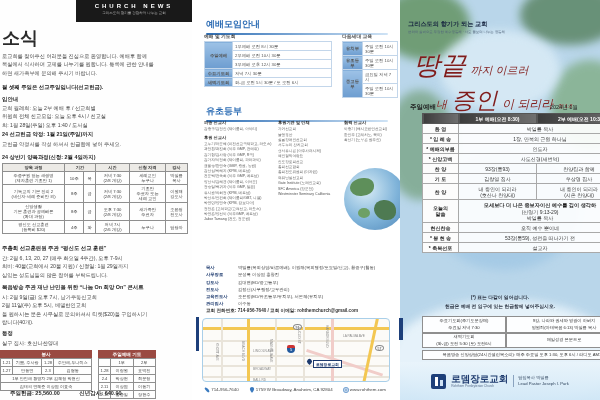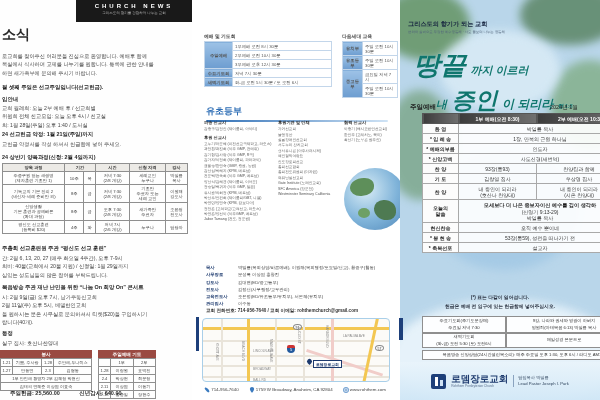--- a/index.html
+++ b/index.html
@@ -6,21 +6,21 @@
   html,body{width:600px;height:400px}
   body{position:relative;overflow:hidden;background:#f4f3f0;font-family:"Liberation Sans",sans-serif;color:#3c3c3c}
   .abs{position:absolute}
   .pre{white-space:pre-line}
   .b{font-weight:bold}
   
   #left{left:0;top:0;width:192px;height:400px;background:#fefefe;overflow:hidden}
   #left .banner{left:76px;top:0;width:116px;height:22px;background:#191919;color:#fff;text-align:center;padding-top:3px}
   #left .banner .bt{font-size:6px;letter-spacing:3px;font-weight:bold}
   #left .banner .bs{font-size:3.5px;color:#bdbdbd;margin-top:2px}
-  #left .ptitle{left:2px;top:26px;font-size:14px;font-weight:bold;color:#2a2a2a}
+  #left .ptitle{left:2px;top:26px;font-size:18px;font-weight:bold;color:#2a2a2a}
   .tinyp{font-size:5.2px;line-height:1.6;color:#474747}
   .tbold{font-size:5.4px;font-weight:bold;color:#252525}
   table{border-collapse:collapse}
   .ltab td,.ltab th{border:0.5px solid #8f8f8f;font-size:4.2px;padding:1px;text-align:center;color:#444;font-weight:normal}
   .ltab th{background:#eceae6;font-weight:bold;color:#333}
   .maroon{background:#9a4a42;color:#fff;font-size:4.6px;font-weight:bold;text-align:center;padding:1.5px 0}
   .stab td{border:0.5px solid #8f8f8f;font-size:4.1px;padding:1px;text-align:center;color:#444}
   
   #mid{left:192px;top:0;width:208px;height:400px;background:#fff;overflow:hidden}
   .mh{font-size:9px;font-weight:bold;color:#2e6eb5}
@@ -43,21 +43,21 @@
   .i5{position:absolute;width:8px;height:8px;border-radius:2px 2px 4px 4px;background:linear-gradient(180deg,#c33 33%,#235a9e 33%);color:#fff;font-size:4px;text-align:center;line-height:10px}
   .churchtag{position:absolute;background:#fff;border:0.5px solid #1d3a6e;color:#1d3a6e;font-size:3.8px;font-weight:bold;padding:0.5px 2px}
   .pin{position:absolute;width:5px;height:5px;background:#1d3a6e;border-radius:50% 50% 50% 0;transform:rotate(-45deg)}
   .mfoot{display:flex;gap:10px;align-items:center;font-size:4.4px;color:#444}
   .mfoot svg{vertical-align:middle}
   
   #right{left:400px;top:0;width:200px;height:400px;background:#b9d6ea;overflow:hidden}
   .blob{position:absolute;border-radius:50%;filter:blur(5px)}
   .motto{font-size:6.2px;font-weight:bold;color:#16243f}
   .motto-sub{font-size:3.4px;color:#51647a;margin-top:1px}
-  .cal{color:#0f766e;font-weight:bold;font-style:italic;text-shadow:0 0 1px rgba(255,255,255,.4)}
+  .cal{color:#7f1d1d;font-weight:normal;font-style:italic;text-shadow:0 0 1px rgba(255,255,255,.4)}
   .wl{font-size:6.5px;font-weight:bold;color:#1c1c1c}
   .wd{font-size:5.5px;color:#222}
   .rtab{background:rgba(255,255,255,.92)}
   .rtab td{border:0.5px solid #a9a9a9;font-size:5px;padding:1.5px 2px;text-align:center;color:#333}
   .rtab .hd{background:linear-gradient(90deg,#3c3c3c,#6f6f6f);color:#fff;font-weight:bold;border-color:#555}
   .rtab .lab{background:rgba(252,252,252,.97);font-weight:bold;color:#222;width:36px}
   .notes{font-size:4.8px;line-height:1.8;text-align:center;color:#28303f;font-weight:bold}
   .ibox{border:0.5px solid #8f8f8f;background:rgba(255,255,255,.92);font-size:4.2px;line-height:1.45;color:#333;display:flex;align-items:center;justify-content:center;text-align:center;padding:1px}
   .rfoot{left:0;top:362px;width:200px;height:38px;background:linear-gradient(180deg,rgba(233,244,251,.95),rgba(210,232,247,.95));display:flex;align-items:center;justify-content:center;gap:5px}
   .logo{width:15px;height:15px;background:#1d3f7a;border-radius:2px;position:relative}
@@ -218,20 +218,24 @@
       </table>
   </div>
 
   <div class="abs" style="left:10px;top:390px;font-size:5.5px;font-weight:bold;color:#2a2a2a">
     <span>주일헌금: 25,560.00</span>
     <span style="margin-left:18px">신년감사: 640.00</span>
   </div>
 </div>
 
 <div id="mid" class="abs">
+  <div class="abs" style="left:14px;top:13px;width:182px">
+    <span class="mh">예배모임안내</span>
+    <div class="mrule"></div>
+  </div>
 
   <div class="abs" style="left:12px;top:33px;width:128px">
     <div class="mttl">예배 및 기도회</div>
     <table class="wtab" style="width:128px">
       <tbody>
           <tr>
         <td class="wlab" rowspan="3" style="width:28px">주일예배</td>
         <td>1부예배 오전 8시 30분</td>
       </tr>
       <tr>

